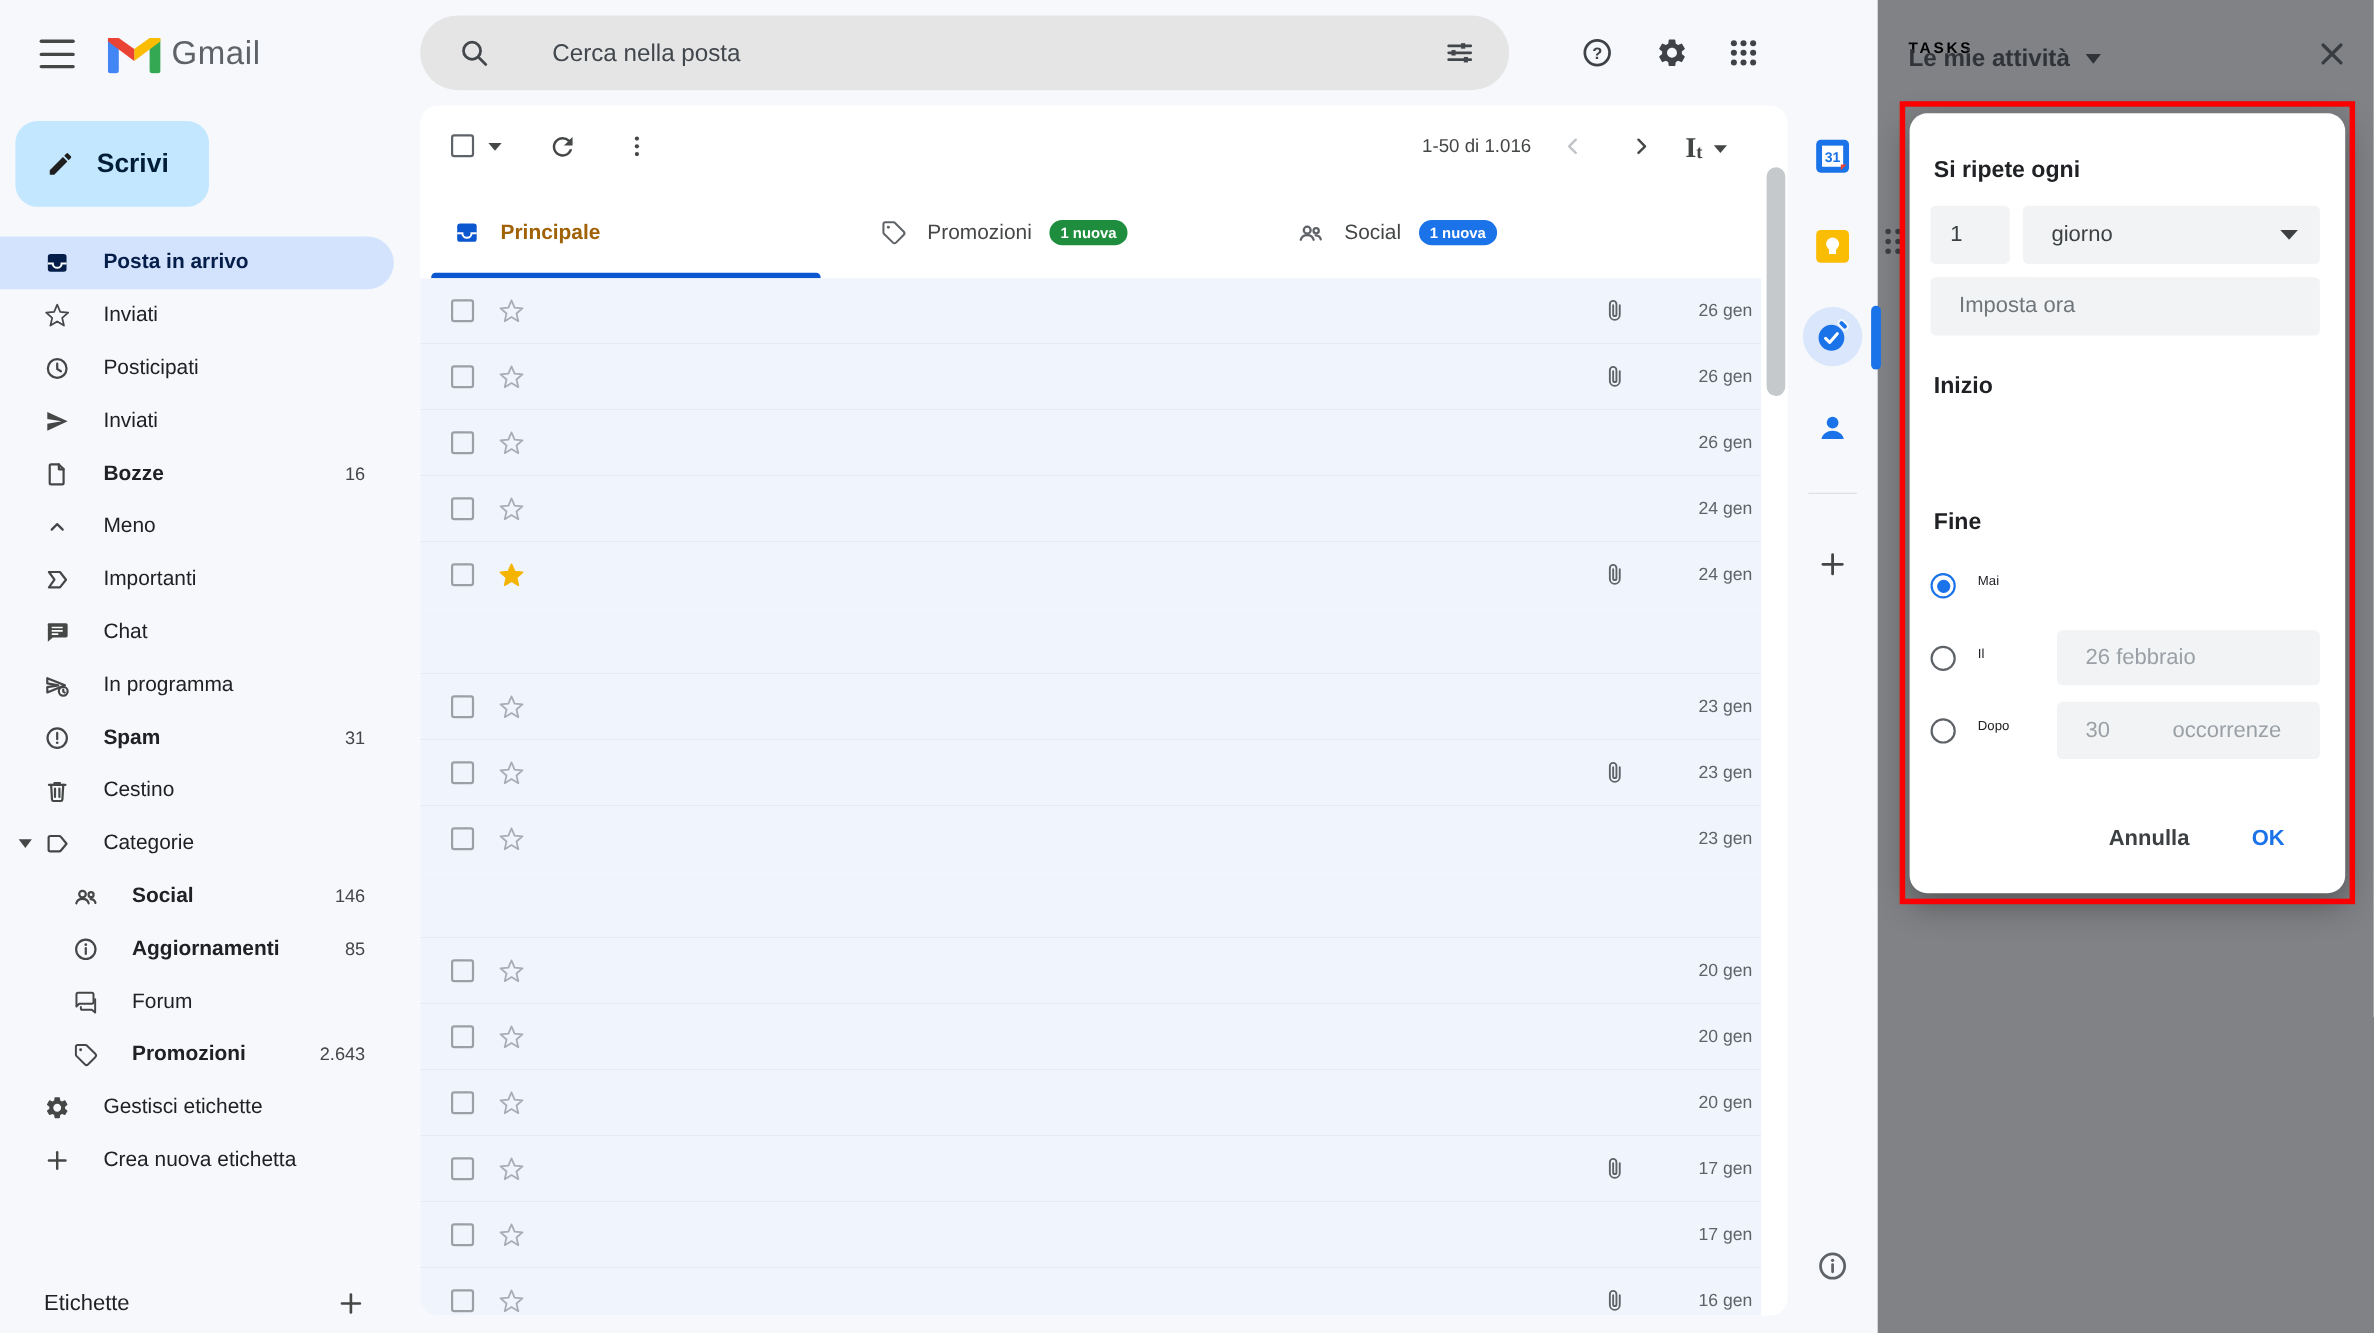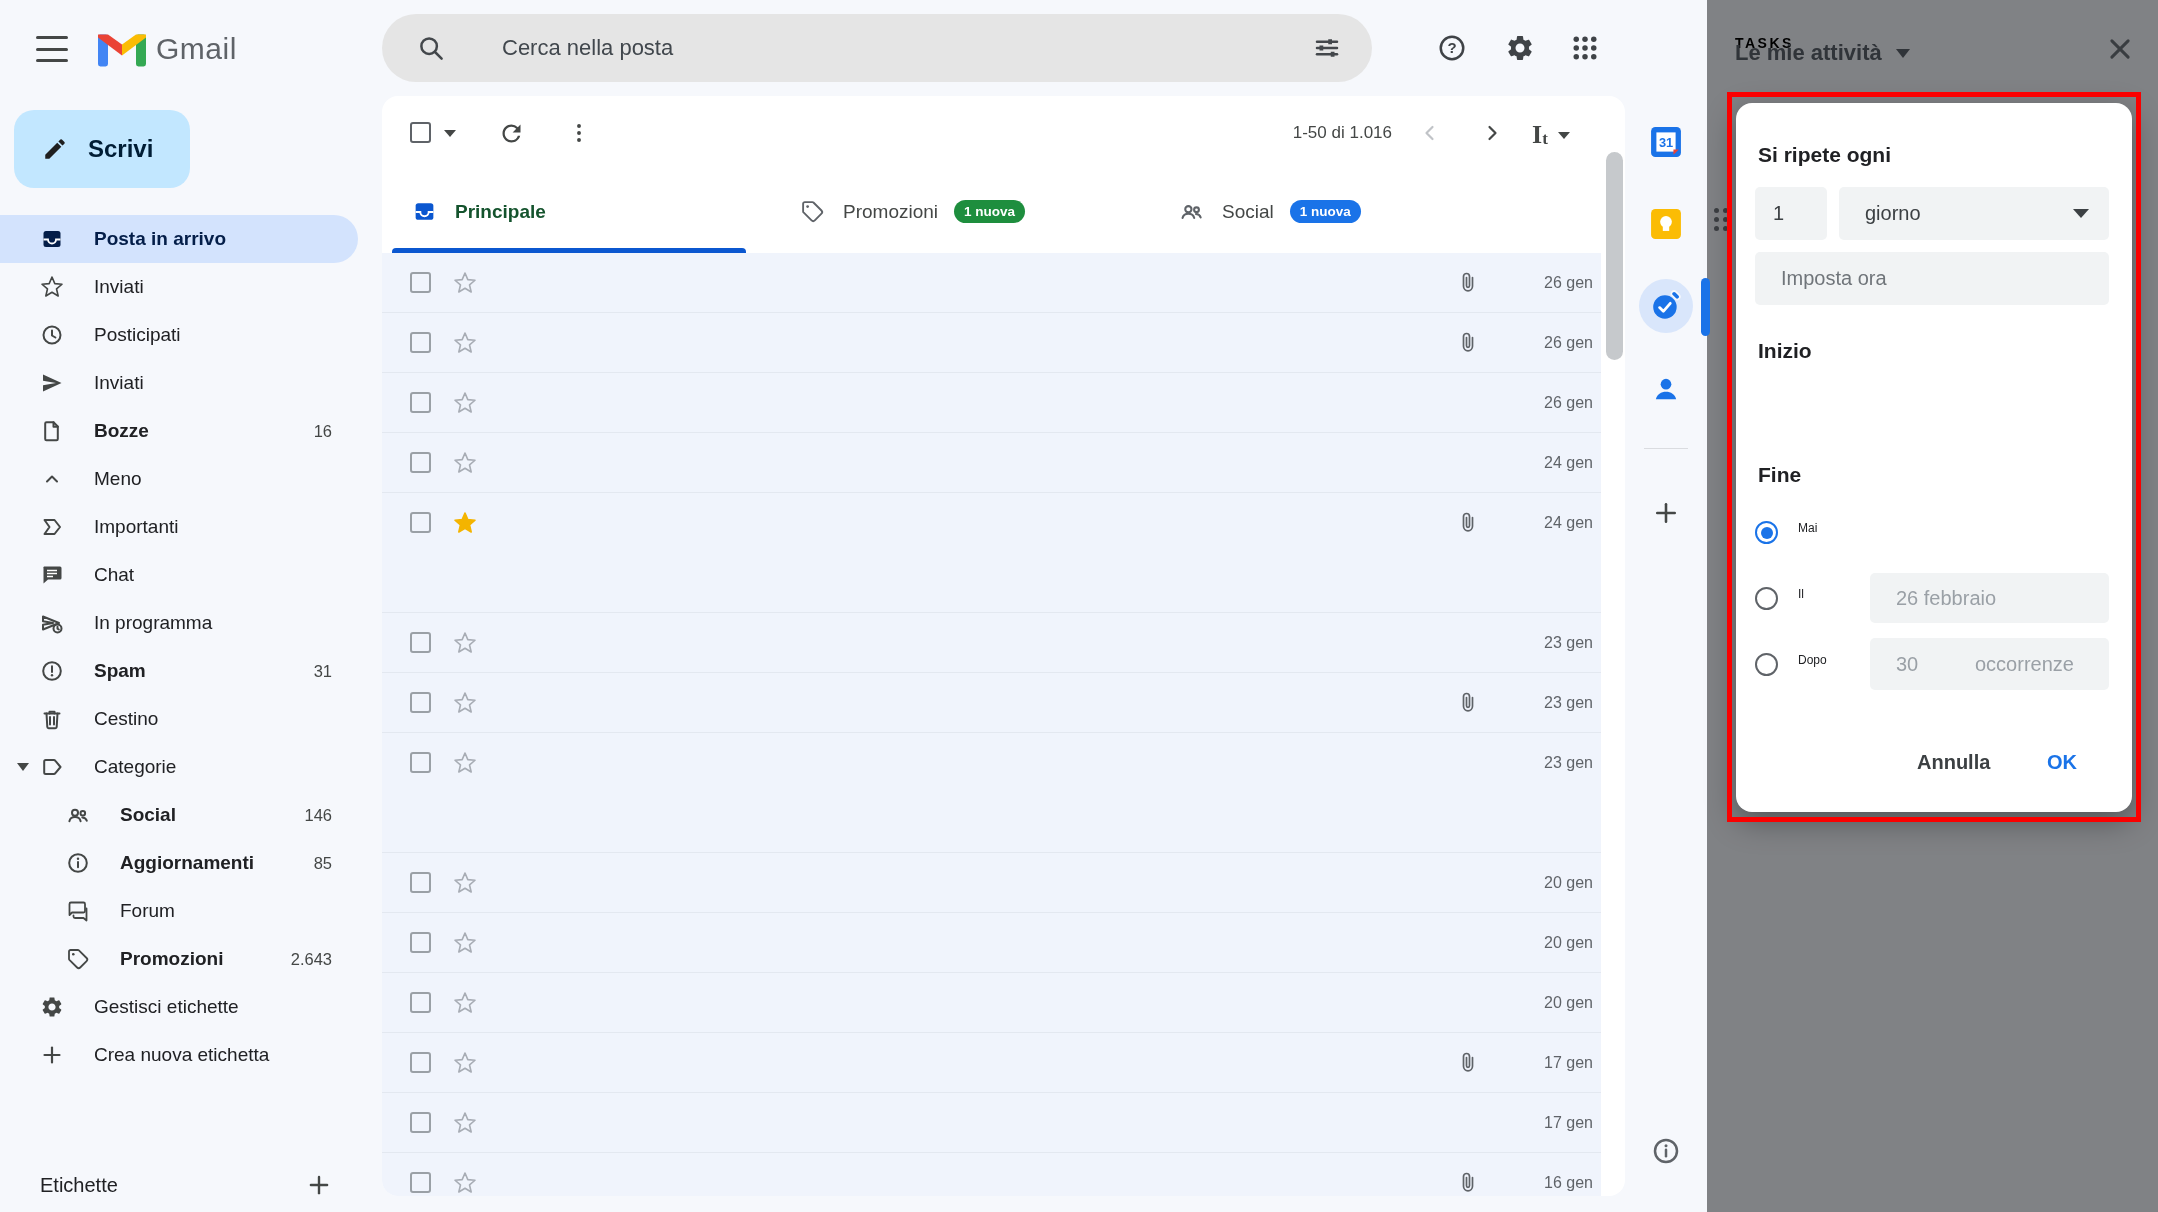--- a/index.html
+++ b/index.html
@@ -62,21 +62,21 @@
   #pg-next { position:absolute; left:1098px; top:25px; width:24px; height:24px; color:#444746; cursor:pointer; }
   #input-tools { position:absolute; left:1150px; top:24px; display:flex; align-items:center; cursor:pointer; color:#444746; }
   #input-tools .it-i { font-family:"Liberation Serif", serif; font-size:26px; font-weight:700; }
   #input-tools .it-t { font-family:"Liberation Serif", serif; font-size:17px; font-weight:700; margin-top:8px; }
   #input-tools .it-caret { margin-left:10px; width:0; height:0; border-left:6px solid transparent; border-right:6px solid transparent; border-top:7px solid #444746; }
 
   #tabsrow { position:relative; height:83px; }
   .tab { position:absolute; top:0; height:100%; display:flex; align-items:center; cursor:pointer; }
   .tab .tab-ico { width:25px; height:25px; }
   .tab .tab-lbl { margin-left:18px; font-size:19px; color:#444746; }
-  .tab.active .tab-lbl { color:#14532d; font-weight:600; }
+  .tab.active .tab-lbl { color:#a16207; font-weight:600; }
   .tab .badge { margin-left:16px; font-size:13.5px; font-weight:700; color:#fff; padding:4px 10px; border-radius:13px; }
   #tab-underline { position:absolute; left:10px; bottom:0; width:354px; height:5px; background:#0b57d0; border-radius:4px 4px 0 0; }
 
   #rows { position:relative; width:1219px; }
   .mrow { height:60px; display:flex; align-items:center; background:#f0f4fc; border-bottom:1px solid #e3e8f0; }
   .mrow.nob { border-bottom-color:transparent; }
   .mgap { height:60px; background:#f0f4fc; border-bottom:1px solid #e3e8f0; }
   .m-check { width:21px; height:21px; border:2px solid #9aa0a6; border-radius:3px; margin-left:28px; flex:0 0 auto; cursor:pointer; }
   .m-star { width:24px; height:24px; margin-left:22px; color:#a8adb5; flex:0 0 auto; cursor:pointer; }
   .m-star.on { color:#f4b400; }

